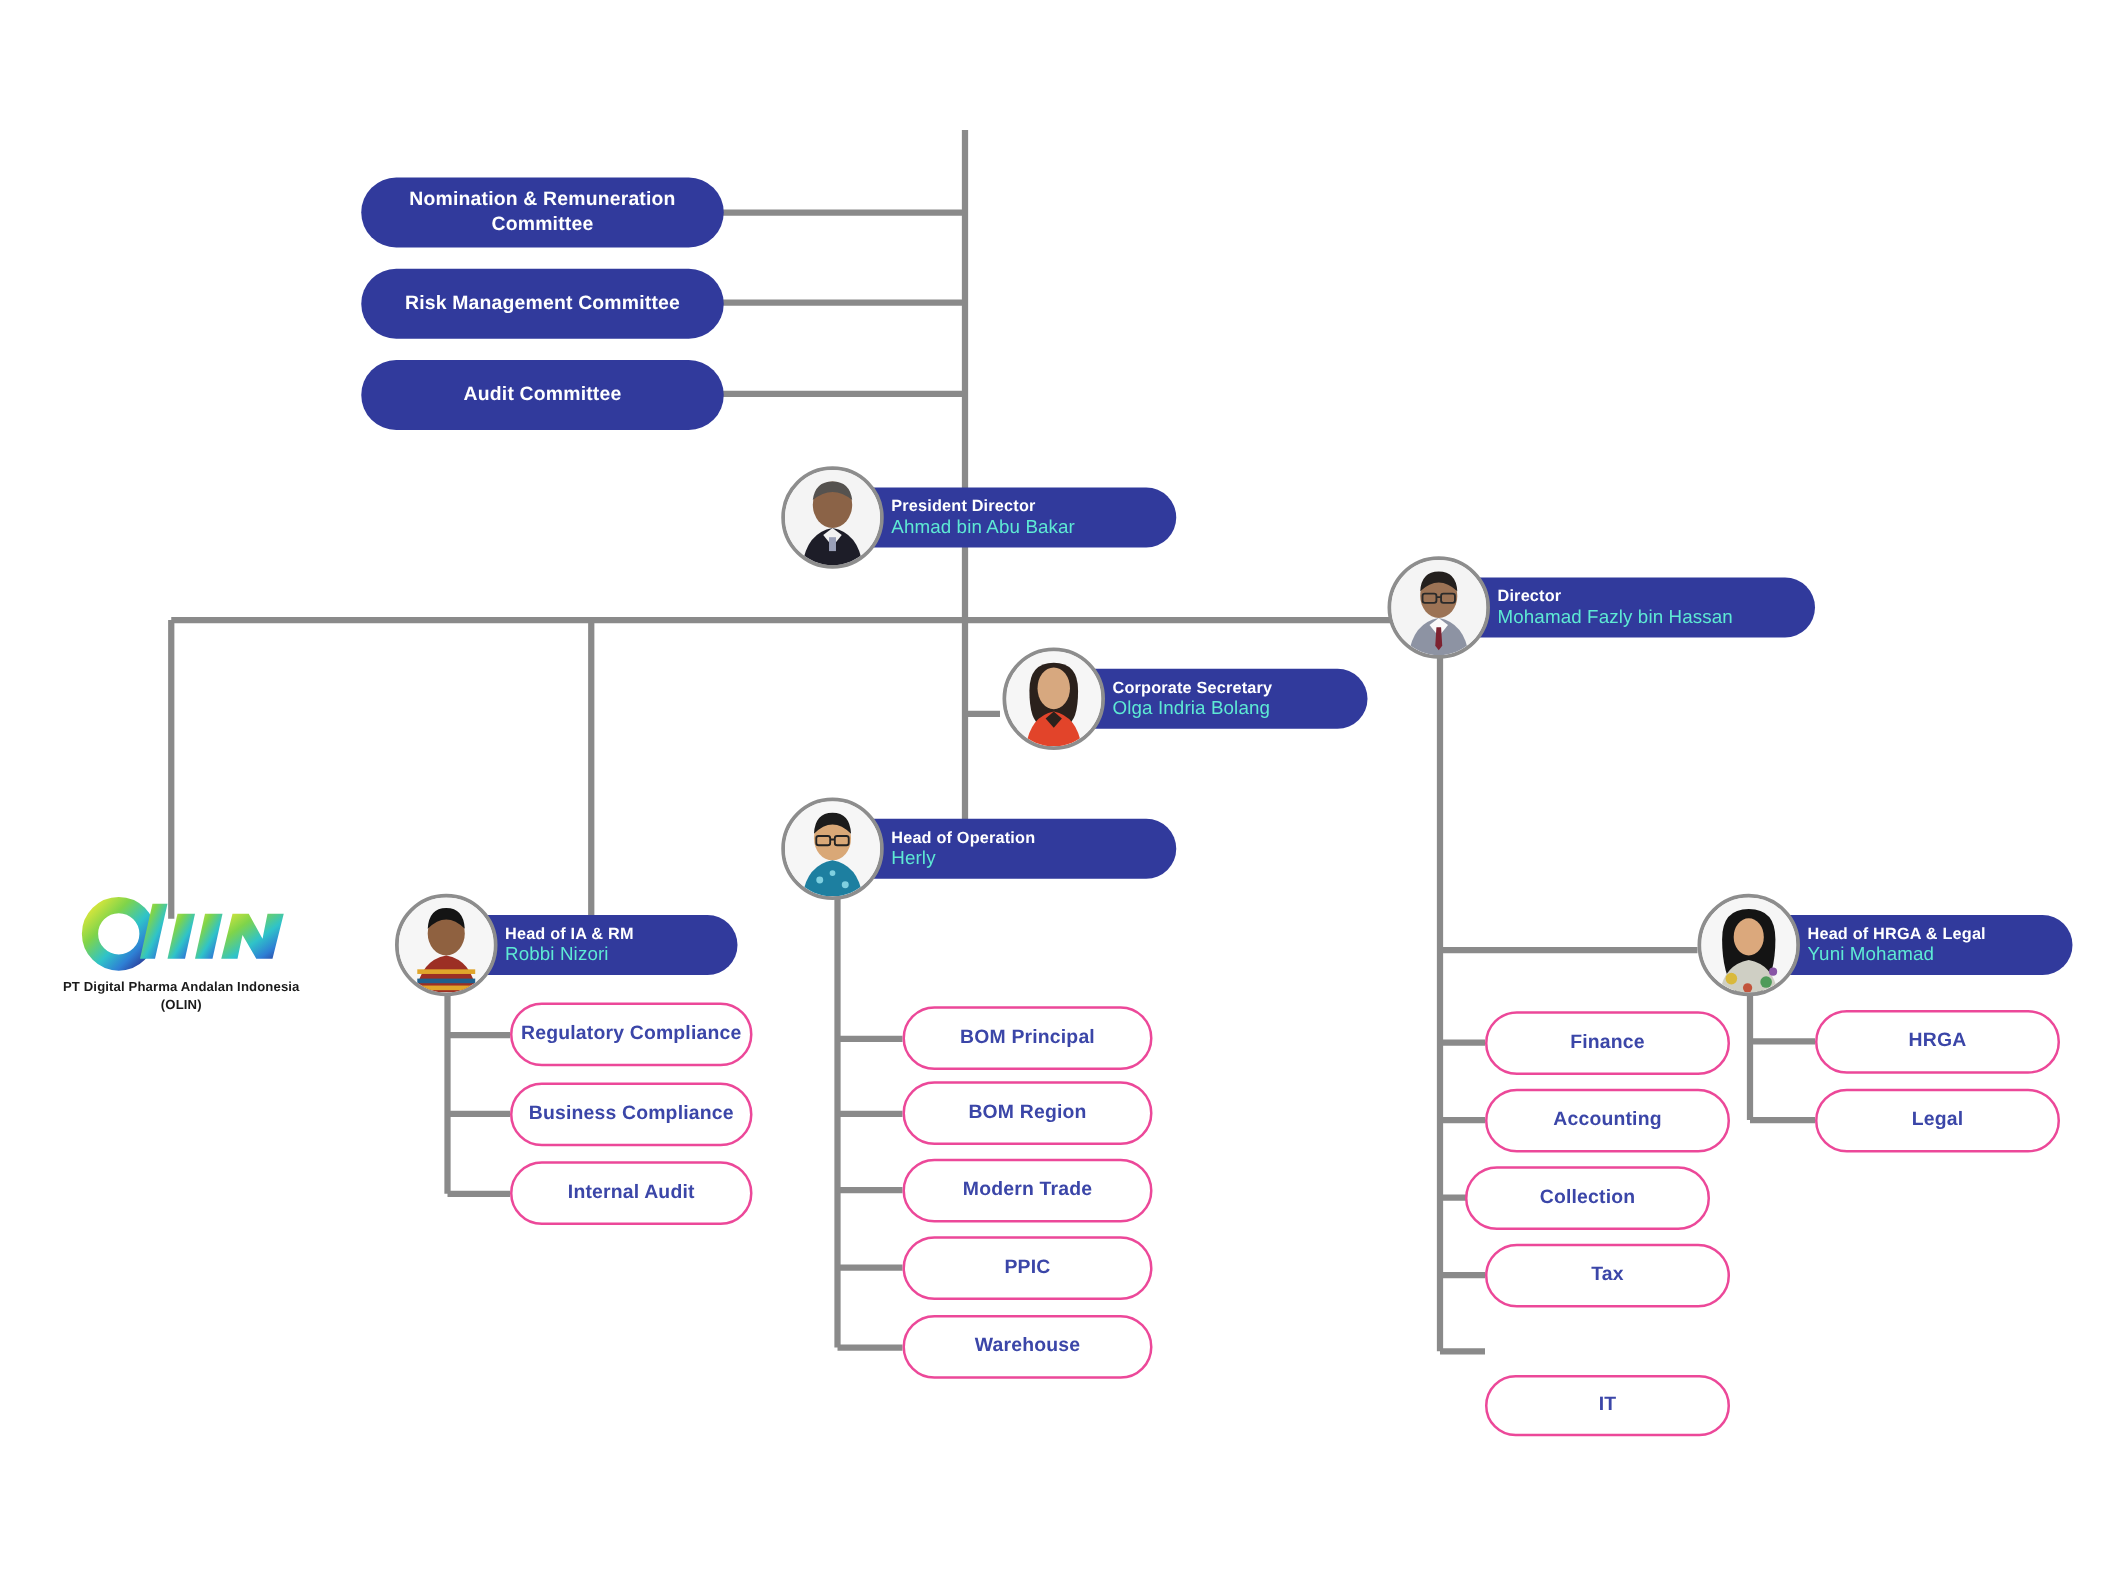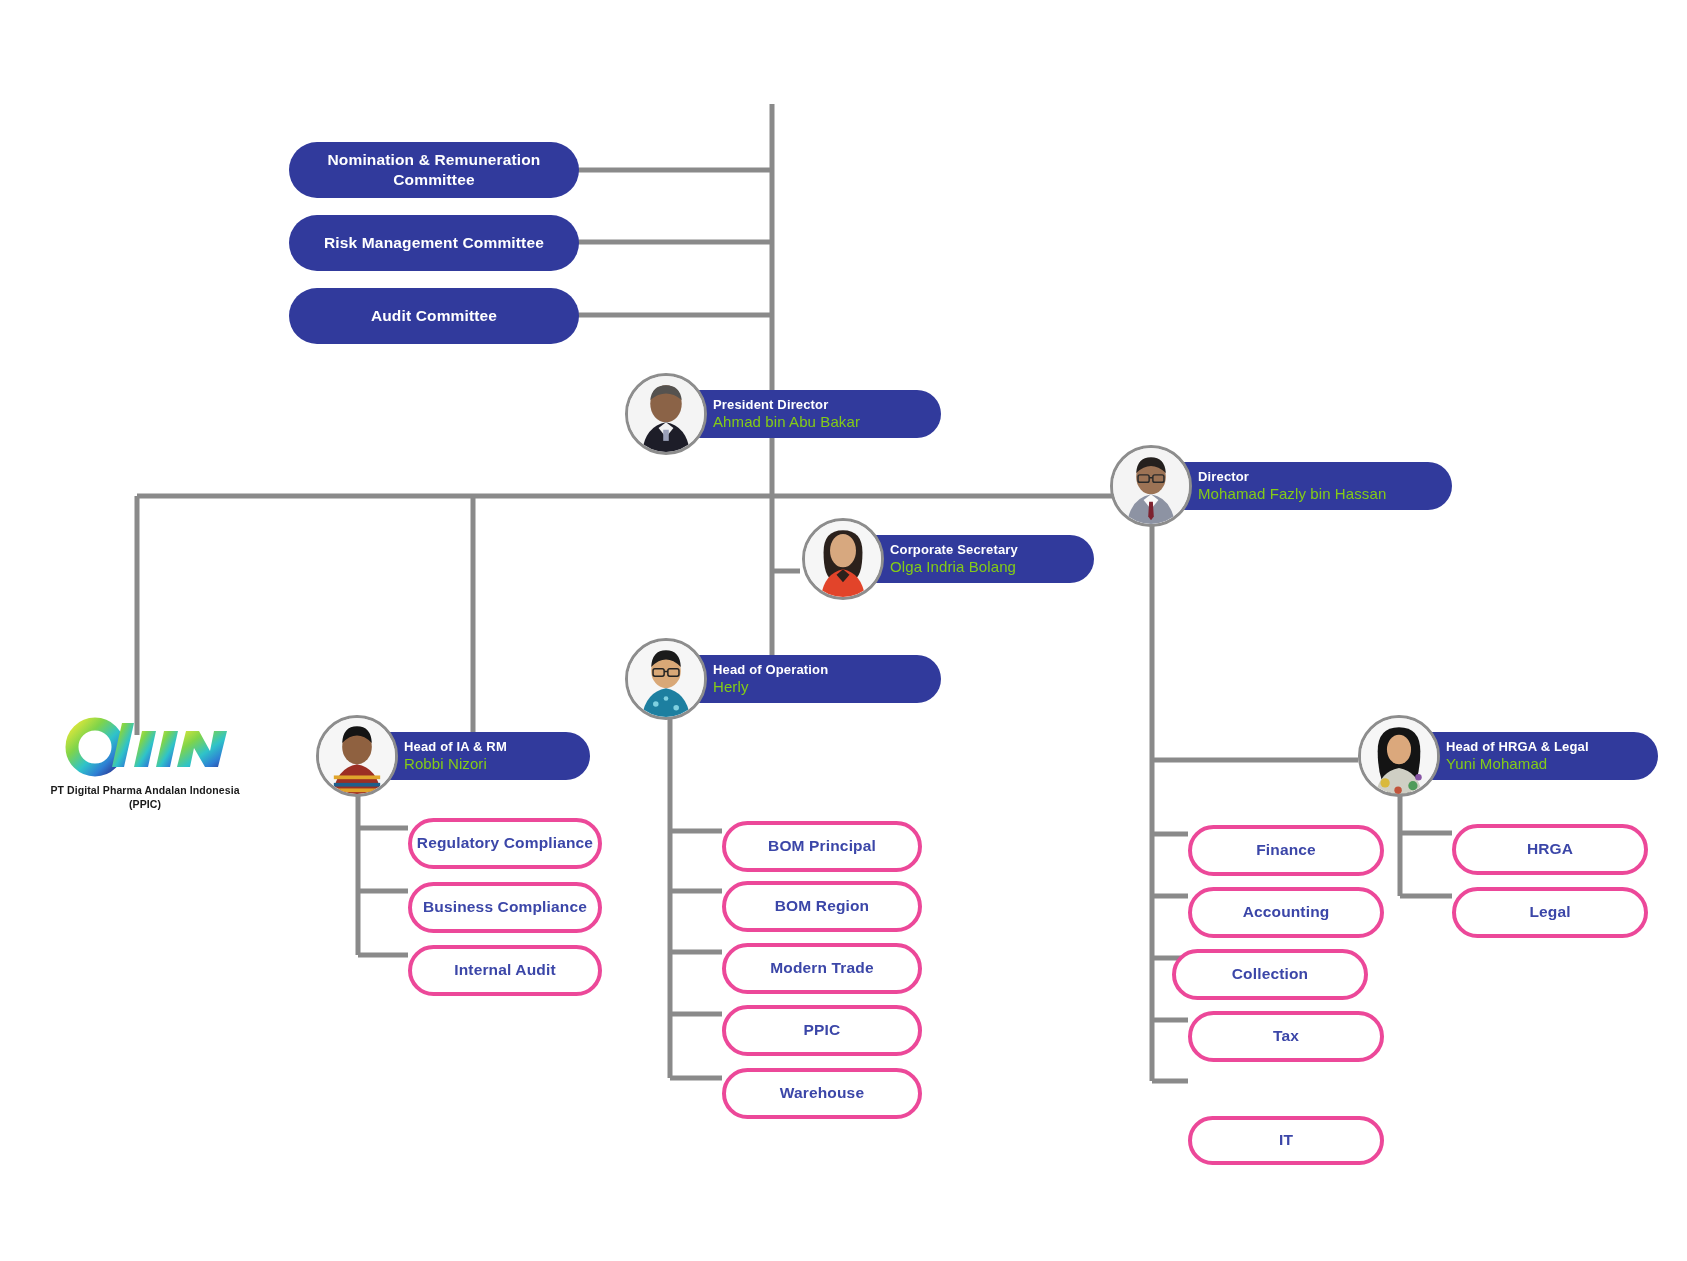--- a/index.html
+++ b/index.html
@@ -67,40 +67,39 @@
     color: #fff;
     margin-left: 62px;
     min-width: 140px;
   }
   .person .plate .role {
     font-weight: bold; font-size: 13px; line-height: 1.18;
     padding-left: 26px; letter-spacing: .15px;
   }
   .person .plate .name {
     font-weight: normal; font-size: 15px; line-height: 1.18;
-    padding-left: 26px; color: #84cc16; letter-spacing: .1px;
+    padding-left: 26px; color: #5eead4; letter-spacing: .1px;
   }
 
   
   .obox {
     position: absolute;
     background: #ffffff;
-    border: 4px solid #ec4899;
+    border: 2px solid #ec4899;
     border-radius: 999px;
     color: #3b46a8;
     display: flex;
     align-items: center;
     justify-content: center;
     text-align: center;
     font-weight: bold;
     font-size: 15.5px;
     line-height: 1.2;
     letter-spacing: .15px;
     z-index: 4;
-    margin-top: 16px;
   }
 
   
   #logo-block {
     position: absolute;
     left: 50px; top: 715px;
     width: 190px;
     text-align: center;
     z-index: 7;
   }
@@ -348,17 +347,17 @@
         </linearGradient>
       </defs>
       <circle cx="35" cy="32" r="23" fill="none" stroke="url(#olinGrad)" stroke-width="13"></circle>
       <path d="M62 8 L74 8 L64 52 L52 52 Z" fill="url(#olinGrad)"></path>
       <path d="M82 16 L96 16 L88 52 L74 52 Z" fill="url(#olinGrad)"></path>
       <path d="M104 16 L118 16 L110 52 L96 52 Z" fill="url(#olinGrad)"></path>
       <path d="M126 16 L139 16 L150 36 L154 16 L167 16 L158 52 L145 52 L134 33 L130 52 L117 52 Z" fill="url(#olinGrad)"></path>
     </svg>
     <div id="logo-caption">
       <div>PT Digital Pharma Andalan Indonesia</div>
-      <div>(PPIC)</div>
+      <div>(OLIN)</div>
     </div>
   </div>
 
 </div>
 
 </body></html>

